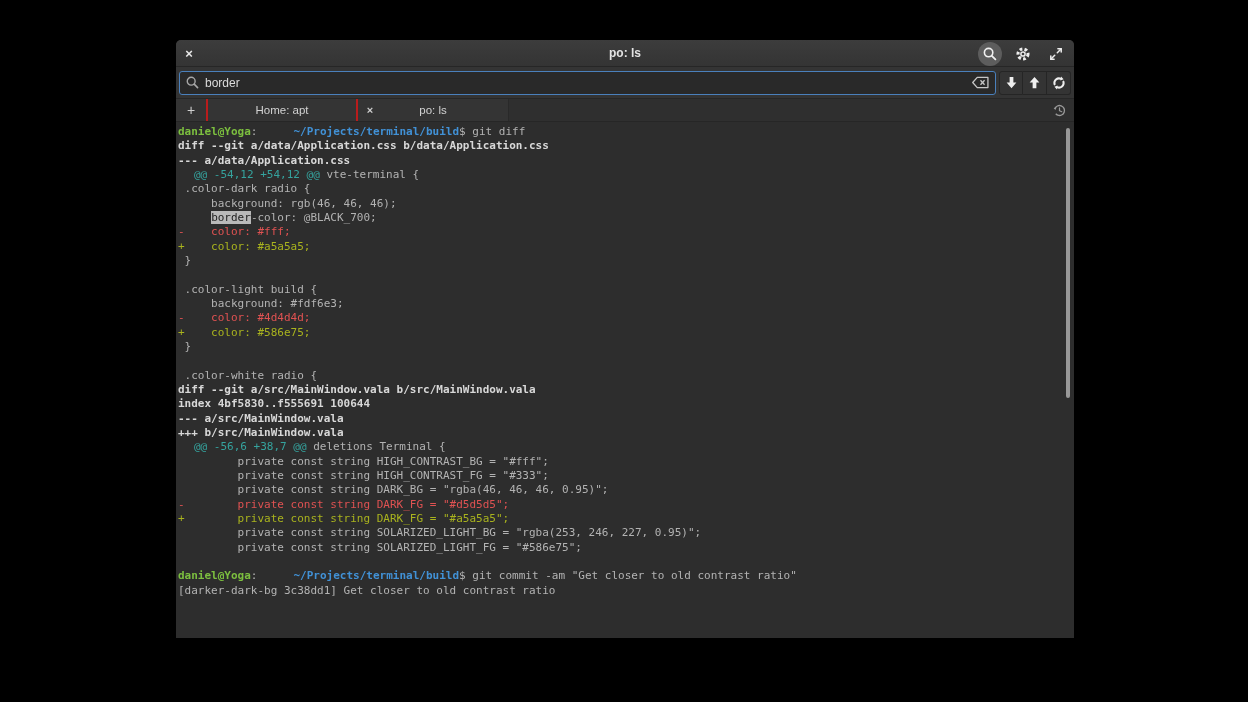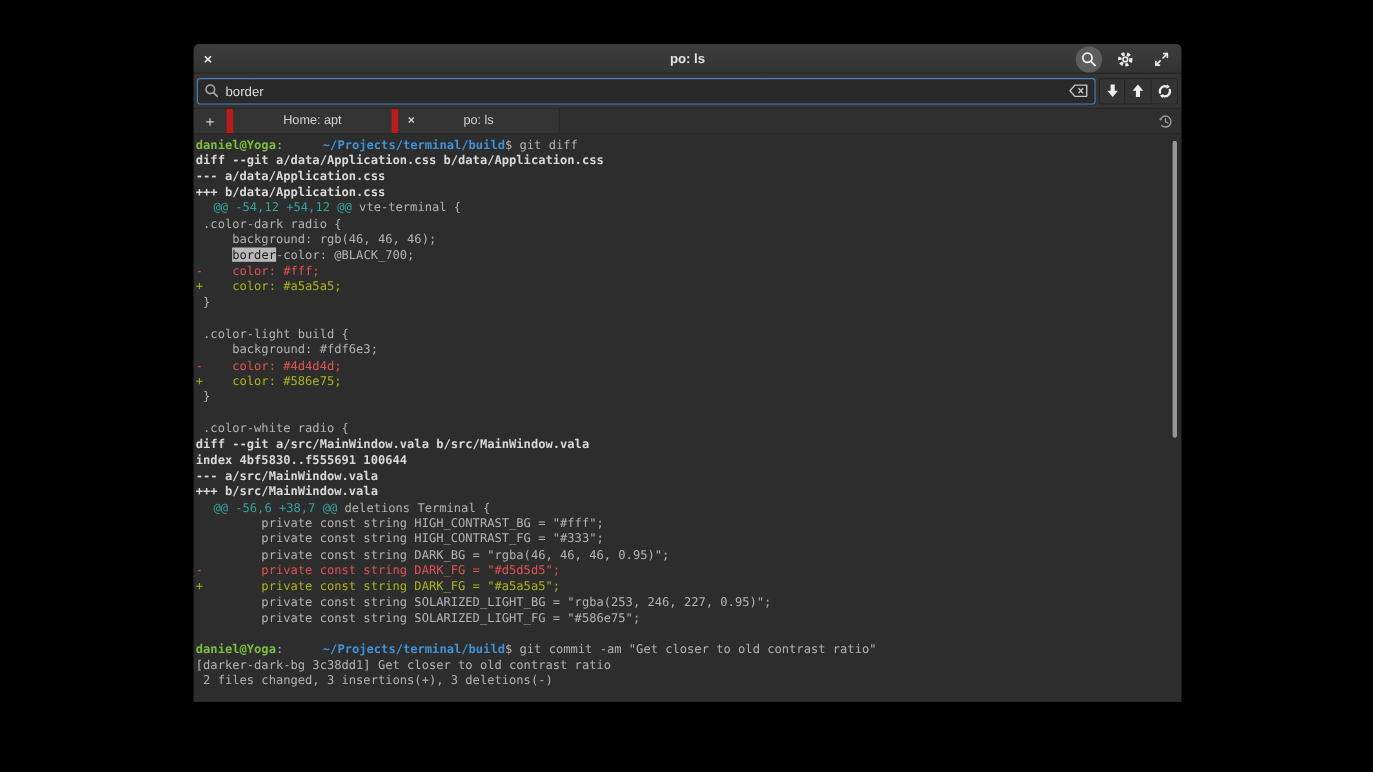--- a/index.html
+++ b/index.html
@@ -33,21 +33,21 @@
   .sr-btn + .sr-btn { border-left:none; }
   .sr-btn:first-child { border-radius:3px 0 0 3px; }
   .sr-btn:last-child  { border-radius:0 3px 3px 0; }
 
   
   .tabbar { height:23px; background:#2f2f2f; display:flex; align-items:stretch;
             border-bottom:1px solid #262626; }
   .newtab-btn { width:30px; display:flex; align-items:center; justify-content:center;
                 color:#cfcfcf; font-size:14px; background:#343434; }
   .tab { position:relative; display:flex; align-items:center; background:#343434;
-         border-left:6px solid #b91c1c; }
+         border-left:2px solid #b91c1c; }
   .tab-1 { width:150px; justify-content:center; }
   .tab-2 { width:153px; border-right:1px solid #292929; }
   .tab-close { width:24px; display:flex; align-items:center; justify-content:center;
                color:#cfcfcf; font-weight:bold; font-size:11px; }
   .tab-label { color:#d2d2d2; font-size:11.5px; }
   .tab-2 .tab-label { position:absolute; left:0; right:0; text-align:center; pointer-events:none; }
   .tab-filler { flex:1; background:#2f2f2f; display:flex; align-items:center;
                 justify-content:flex-end; padding-right:7px; }
 
   
@@ -169,21 +169,20 @@
         </svg>
       </span>
     </div>
   </div>
 
   <div class="terminal">
     <div id="term-lines">
         <div class="tline"><span class="seg-user">daniel@Yoga</span><span class="seg-fg">:</span><span class="seg-path">~/Projects/terminal/build</span><span class="seg-fg">$ git diff</span></div>
         <div class="tline"><span class="seg-bold">diff --git a/data/Application.css b/data/Application.css</span></div>
         <div class="tline"><span class="seg-bold">--- a/data/Application.css</span></div>
-        <div class="tline"><span class="seg-bold">+++ b/data/Application.css</span></div>
         <div class="tline"><span class="seg-hunk">@@ -54,12 +54,12 @@</span><span class="seg-fg"> vte-terminal {</span></div>
         <div class="tline"><span class="seg-fg"> .color-dark radio {</span></div>
         <div class="tline"><span class="seg-fg">     background: rgb(46, 46, 46);</span></div>
         <div class="tline"><span class="seg-fg">     </span><span class="seg-hl">border</span><span class="seg-fg">-color: @BLACK_700;</span></div>
         <div class="tline"><span class="seg-rem">-    color: #fff;</span></div>
         <div class="tline"><span class="seg-add">+    color: #a5a5a5;</span></div>
         <div class="tline"><span class="seg-fg"> }</span></div>
         <div class="tline"> </div>
         <div class="tline"><span class="seg-fg"> .color-light build {</span></div>
         <div class="tline"><span class="seg-fg">     background: #fdf6e3;</span></div>
@@ -200,18 +199,17 @@
         <div class="tline"><span class="seg-fg">         private const string HIGH_CONTRAST_BG = "#fff";</span></div>
         <div class="tline"><span class="seg-fg">         private const string HIGH_CONTRAST_FG = "#333";</span></div>
         <div class="tline"><span class="seg-fg">         private const string DARK_BG = "rgba(46, 46, 46, 0.95)";</span></div>
         <div class="tline"><span class="seg-rem">-        private const string DARK_FG = "#d5d5d5";</span></div>
         <div class="tline"><span class="seg-add">+        private const string DARK_FG = "#a5a5a5";</span></div>
         <div class="tline"><span class="seg-fg">         private const string SOLARIZED_LIGHT_BG = "rgba(253, 246, 227, 0.95)";</span></div>
         <div class="tline"><span class="seg-fg">         private const string SOLARIZED_LIGHT_FG = "#586e75";</span></div>
         <div class="tline"> </div>
         <div class="tline"><span class="seg-user">daniel@Yoga</span><span class="seg-fg">:</span><span class="seg-path">~/Projects/terminal/build</span><span class="seg-fg">$ git commit -am "Get closer to old contrast ratio"</span></div>
         <div class="tline"><span class="seg-fg">[darker-dark-bg 3c38dd1] Get closer to old contrast ratio</span></div>
-        <div class="tline"><span class="seg-fg"> 2 files changed, 3 insertions(+), 3 deletions(-)</span></div>
       </div>
     <div class="scrollbar-thumb"></div>
   </div>
 
 </div>
 
 </body></html>

